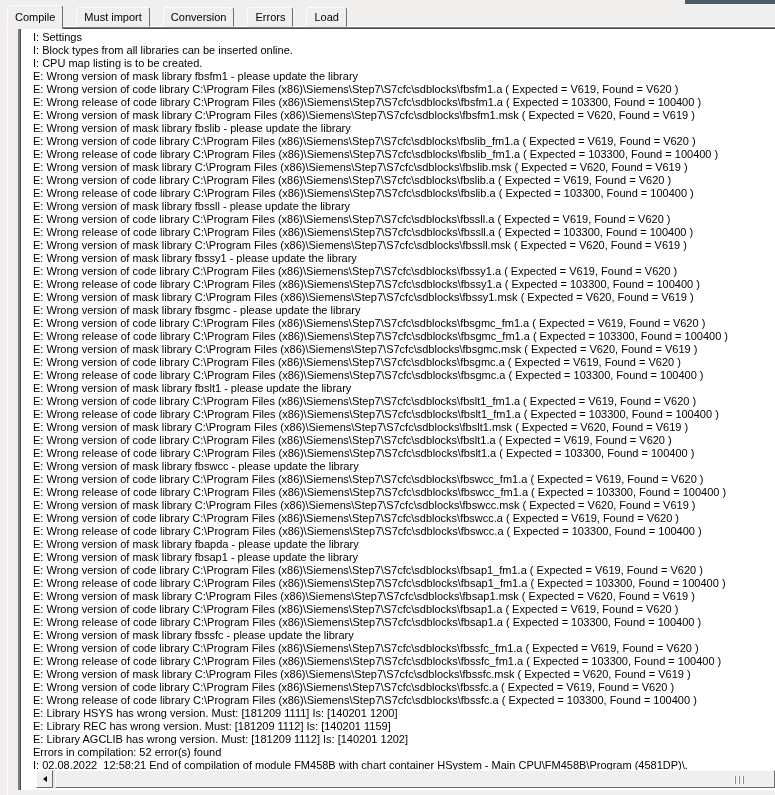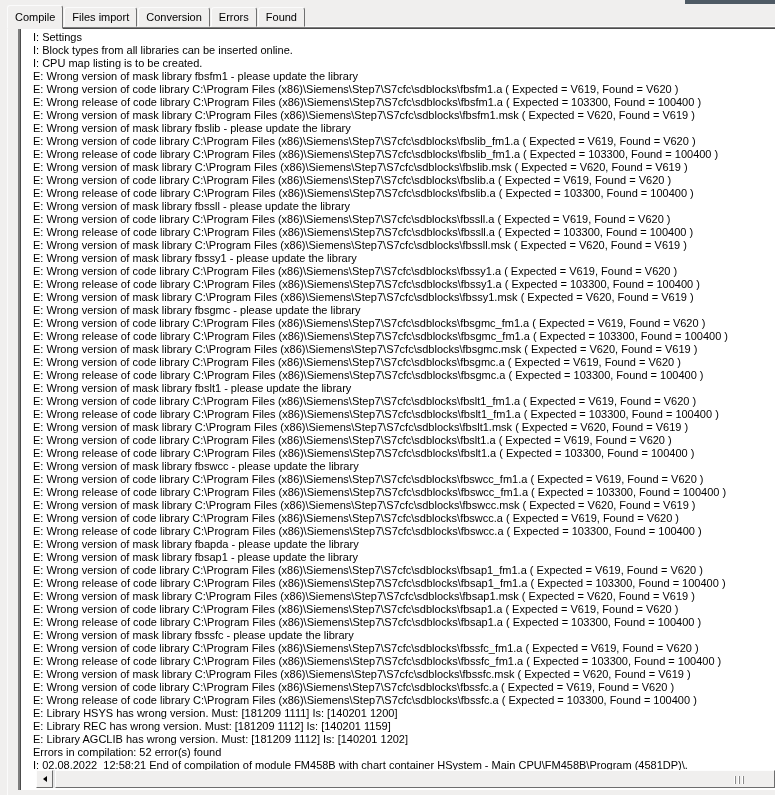--- a/index.html
+++ b/index.html
@@ -6,21 +6,21 @@
   body {
     width:775px; height:795px; position:relative; overflow:hidden;
     background:#f0efee; color:#000;
     font-family:"Liberation Sans","DejaVu Sans",sans-serif; font-size:11px;
   }
   .top-strip { position:absolute; left:685px; top:0; width:90px; height:4px; background:#4e5a64; }
 
   
   .tab-bar { position:absolute; left:7px; top:3px; height:24px; display:flex; align-items:flex-end; z-index:3; }
   .tab {
-    box-sizing:border-box; height:20px; padding:3px 7px 0 7px; margin-right:1px;
+    box-sizing:border-box; height:20px; padding:3px 7px 0 7px; margin-right:13px;
     background:#f0efee; white-space:nowrap;
     border:1px solid; border-color:#fbfbfb #6f6f6f transparent #fbfbfb;
     border-top-left-radius:3px; border-top-right-radius:3px;
   }
   .tab.active {
     height:24px; padding-top:5px; z-index:4; position:relative;
     border-bottom:1px solid #f0efee; margin-bottom:-2px;
   }
   .pane-top-line { position:absolute; left:7px; top:26px; width:768px; height:1px; background:#fcfcfc; z-index:1; }
   .pane-left-line { position:absolute; left:7px; top:26px; width:1px; height:769px; background:#fbfbfb; }
@@ -52,24 +52,24 @@
     background-image:repeating-linear-gradient(90deg,#ffffff 0px,#ffffff 1px,#8a8a8a 1px,#8a8a8a 2px,rgba(0,0,0,0) 2px,rgba(0,0,0,0) 4px);
   }
 </style>
 </head>
 <body>
 
 <div class="top-strip"></div>
 
 <div class="tab-bar">
     <div class="tab active">Compile</div>
-    <div class="tab">Files import</div>
+    <div class="tab">Must import</div>
     <div class="tab">Conversion</div>
     <div class="tab">Errors</div>
-    <div class="tab">Found</div>
+    <div class="tab">Load</div>
   </div>
 <div class="pane-top-line"></div>
 <div class="pane-left-line"></div>
 
 <div class="listbox">
   <div class="log-lines"><div class="log-line">I: Settings</div><div class="log-line">I: Block types from all libraries can be inserted online.</div><div class="log-line">I: CPU map listing is to be created.</div><div class="log-line">E: Wrong version of mask library fbsfm1 - please update the library</div><div class="log-line">E: Wrong version of code library C:\Program Files (x86)\Siemens\Step7\S7cfc\sdblocks\fbsfm1.a ( Expected = V619, Found = V620 )</div><div class="log-line">E: Wrong release of code library C:\Program Files (x86)\Siemens\Step7\S7cfc\sdblocks\fbsfm1.a ( Expected = 103300, Found = 100400 )</div><div class="log-line">E: Wrong version of mask library C:\Program Files (x86)\Siemens\Step7\S7cfc\sdblocks\fbsfm1.msk ( Expected = V620, Found = V619 )</div><div class="log-line">E: Wrong version of mask library fbslib - please update the library</div><div class="log-line">E: Wrong version of code library C:\Program Files (x86)\Siemens\Step7\S7cfc\sdblocks\fbslib_fm1.a ( Expected = V619, Found = V620 )</div><div class="log-line">E: Wrong release of code library C:\Program Files (x86)\Siemens\Step7\S7cfc\sdblocks\fbslib_fm1.a ( Expected = 103300, Found = 100400 )</div><div class="log-line">E: Wrong version of mask library C:\Program Files (x86)\Siemens\Step7\S7cfc\sdblocks\fbslib.msk ( Expected = V620, Found = V619 )</div><div class="log-line">E: Wrong version of code library C:\Program Files (x86)\Siemens\Step7\S7cfc\sdblocks\fbslib.a ( Expected = V619, Found = V620 )</div><div class="log-line">E: Wrong release of code library C:\Program Files (x86)\Siemens\Step7\S7cfc\sdblocks\fbslib.a ( Expected = 103300, Found = 100400 )</div><div class="log-line">E: Wrong version of mask library fbssll - please update the library</div><div class="log-line">E: Wrong version of code library C:\Program Files (x86)\Siemens\Step7\S7cfc\sdblocks\fbssll.a ( Expected = V619, Found = V620 )</div><div class="log-line">E: Wrong release of code library C:\Program Files (x86)\Siemens\Step7\S7cfc\sdblocks\fbssll.a ( Expected = 103300, Found = 100400 )</div><div class="log-line">E: Wrong version of mask library C:\Program Files (x86)\Siemens\Step7\S7cfc\sdblocks\fbssll.msk ( Expected = V620, Found = V619 )</div><div class="log-line">E: Wrong version of mask library fbssy1 - please update the library</div><div class="log-line">E: Wrong version of code library C:\Program Files (x86)\Siemens\Step7\S7cfc\sdblocks\fbssy1.a ( Expected = V619, Found = V620 )</div><div class="log-line">E: Wrong release of code library C:\Program Files (x86)\Siemens\Step7\S7cfc\sdblocks\fbssy1.a ( Expected = 103300, Found = 100400 )</div><div class="log-line">E: Wrong version of mask library C:\Program Files (x86)\Siemens\Step7\S7cfc\sdblocks\fbssy1.msk ( Expected = V620, Found = V619 )</div><div class="log-line">E: Wrong version of mask library fbsgmc - please update the library</div><div class="log-line">E: Wrong version of code library C:\Program Files (x86)\Siemens\Step7\S7cfc\sdblocks\fbsgmc_fm1.a ( Expected = V619, Found = V620 )</div><div class="log-line">E: Wrong release of code library C:\Program Files (x86)\Siemens\Step7\S7cfc\sdblocks\fbsgmc_fm1.a ( Expected = 103300, Found = 100400 )</div><div class="log-line">E: Wrong version of mask library C:\Program Files (x86)\Siemens\Step7\S7cfc\sdblocks\fbsgmc.msk ( Expected = V620, Found = V619 )</div><div class="log-line">E: Wrong version of code library C:\Program Files (x86)\Siemens\Step7\S7cfc\sdblocks\fbsgmc.a ( Expected = V619, Found = V620 )</div><div class="log-line">E: Wrong release of code library C:\Program Files (x86)\Siemens\Step7\S7cfc\sdblocks\fbsgmc.a ( Expected = 103300, Found = 100400 )</div><div class="log-line">E: Wrong version of mask library fbslt1 - please update the library</div><div class="log-line">E: Wrong version of code library C:\Program Files (x86)\Siemens\Step7\S7cfc\sdblocks\fbslt1_fm1.a ( Expected = V619, Found = V620 )</div><div class="log-line">E: Wrong release of code library C:\Program Files (x86)\Siemens\Step7\S7cfc\sdblocks\fbslt1_fm1.a ( Expected = 103300, Found = 100400 )</div><div class="log-line">E: Wrong version of mask library C:\Program Files (x86)\Siemens\Step7\S7cfc\sdblocks\fbslt1.msk ( Expected = V620, Found = V619 )</div><div class="log-line">E: Wrong version of code library C:\Program Files (x86)\Siemens\Step7\S7cfc\sdblocks\fbslt1.a ( Expected = V619, Found = V620 )</div><div class="log-line">E: Wrong release of code library C:\Program Files (x86)\Siemens\Step7\S7cfc\sdblocks\fbslt1.a ( Expected = 103300, Found = 100400 )</div><div class="log-line">E: Wrong version of mask library fbswcc - please update the library</div><div class="log-line">E: Wrong version of code library C:\Program Files (x86)\Siemens\Step7\S7cfc\sdblocks\fbswcc_fm1.a ( Expected = V619, Found = V620 )</div><div class="log-line">E: Wrong release of code library C:\Program Files (x86)\Siemens\Step7\S7cfc\sdblocks\fbswcc_fm1.a ( Expected = 103300, Found = 100400 )</div><div class="log-line">E: Wrong version of mask library C:\Program Files (x86)\Siemens\Step7\S7cfc\sdblocks\fbswcc.msk ( Expected = V620, Found = V619 )</div><div class="log-line">E: Wrong version of code library C:\Program Files (x86)\Siemens\Step7\S7cfc\sdblocks\fbswcc.a ( Expected = V619, Found = V620 )</div><div class="log-line">E: Wrong release of code library C:\Program Files (x86)\Siemens\Step7\S7cfc\sdblocks\fbswcc.a ( Expected = 103300, Found = 100400 )</div><div class="log-line">E: Wrong version of mask library fbapda - please update the library</div><div class="log-line">E: Wrong version of mask library fbsap1 - please update the library</div><div class="log-line">E: Wrong version of code library C:\Program Files (x86)\Siemens\Step7\S7cfc\sdblocks\fbsap1_fm1.a ( Expected = V619, Found = V620 )</div><div class="log-line">E: Wrong release of code library C:\Program Files (x86)\Siemens\Step7\S7cfc\sdblocks\fbsap1_fm1.a ( Expected = 103300, Found = 100400 )</div><div class="log-line">E: Wrong version of mask library C:\Program Files (x86)\Siemens\Step7\S7cfc\sdblocks\fbsap1.msk ( Expected = V620, Found = V619 )</div><div class="log-line">E: Wrong version of code library C:\Program Files (x86)\Siemens\Step7\S7cfc\sdblocks\fbsap1.a ( Expected = V619, Found = V620 )</div><div class="log-line">E: Wrong release of code library C:\Program Files (x86)\Siemens\Step7\S7cfc\sdblocks\fbsap1.a ( Expected = 103300, Found = 100400 )</div><div class="log-line">E: Wrong version of mask library fbssfc - please update the library</div><div class="log-line">E: Wrong version of code library C:\Program Files (x86)\Siemens\Step7\S7cfc\sdblocks\fbssfc_fm1.a ( Expected = V619, Found = V620 )</div><div class="log-line">E: Wrong release of code library C:\Program Files (x86)\Siemens\Step7\S7cfc\sdblocks\fbssfc_fm1.a ( Expected = 103300, Found = 100400 )</div><div class="log-line">E: Wrong version of mask library C:\Program Files (x86)\Siemens\Step7\S7cfc\sdblocks\fbssfc.msk ( Expected = V620, Found = V619 )</div><div class="log-line">E: Wrong version of code library C:\Program Files (x86)\Siemens\Step7\S7cfc\sdblocks\fbssfc.a ( Expected = V619, Found = V620 )</div><div class="log-line">E: Wrong release of code library C:\Program Files (x86)\Siemens\Step7\S7cfc\sdblocks\fbssfc.a ( Expected = 103300, Found = 100400 )</div><div class="log-line">E: Library HSYS has wrong version. Must: [181209 1111] Is: [140201 1200]</div><div class="log-line">E: Library REC has wrong version. Must: [181209 1112] Is: [140201 1159]</div><div class="log-line">E: Library AGCLIB has wrong version. Must: [181209 1112] Is: [140201 1202]</div><div class="log-line">Errors in compilation: 52 error(s) found</div><div class="log-line">I: 02.08.2022  12:58:21 End of compilation of module FM458B with chart container HSystem - Main CPU\FM458B\Program (4581DP)\.</div></div>
 </div>
 
 <div class="h-scrollbar">
   <div class="sb-btn">

